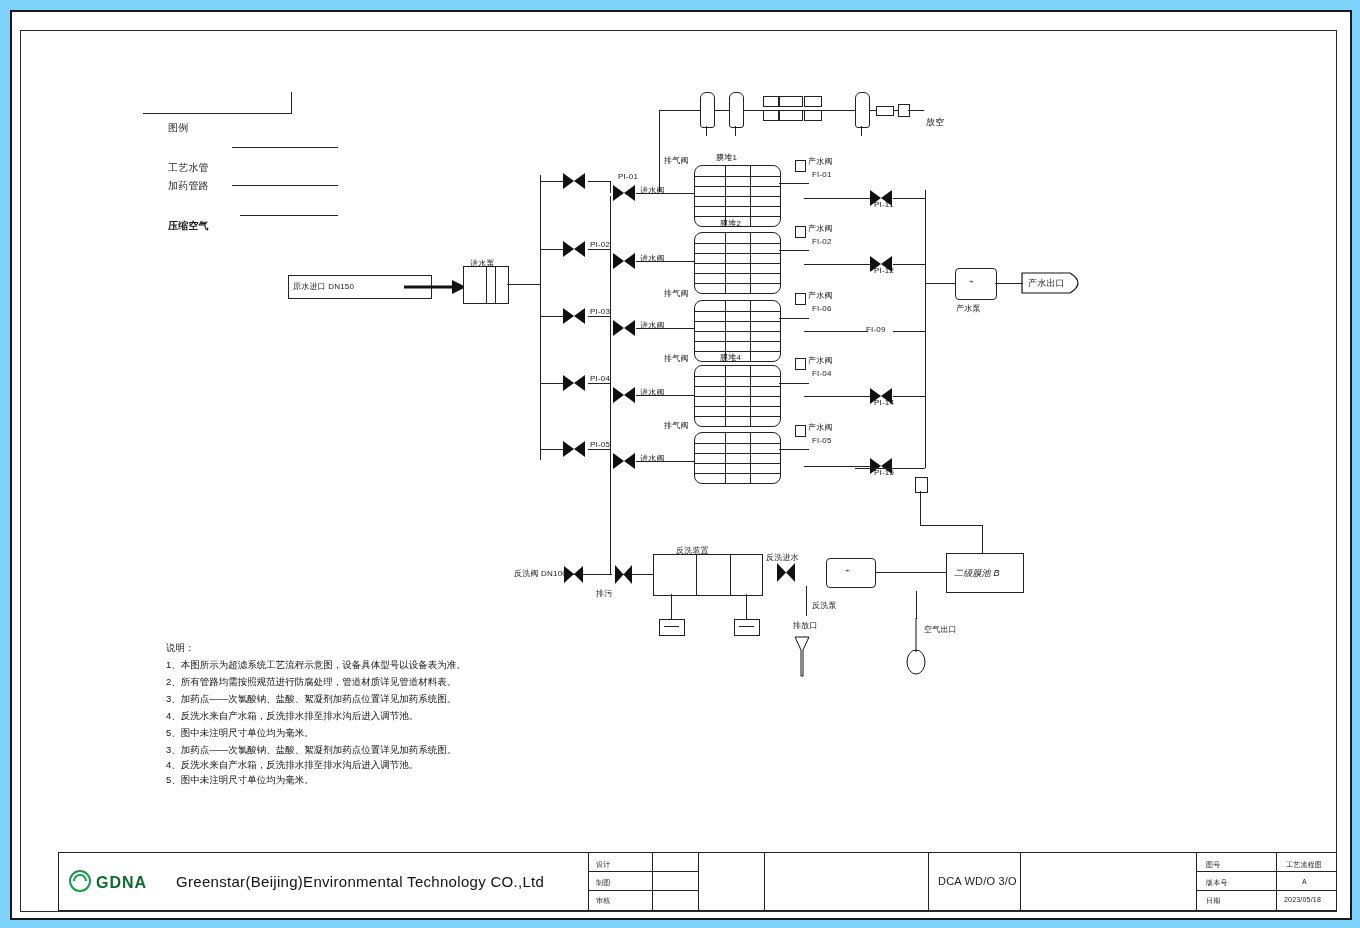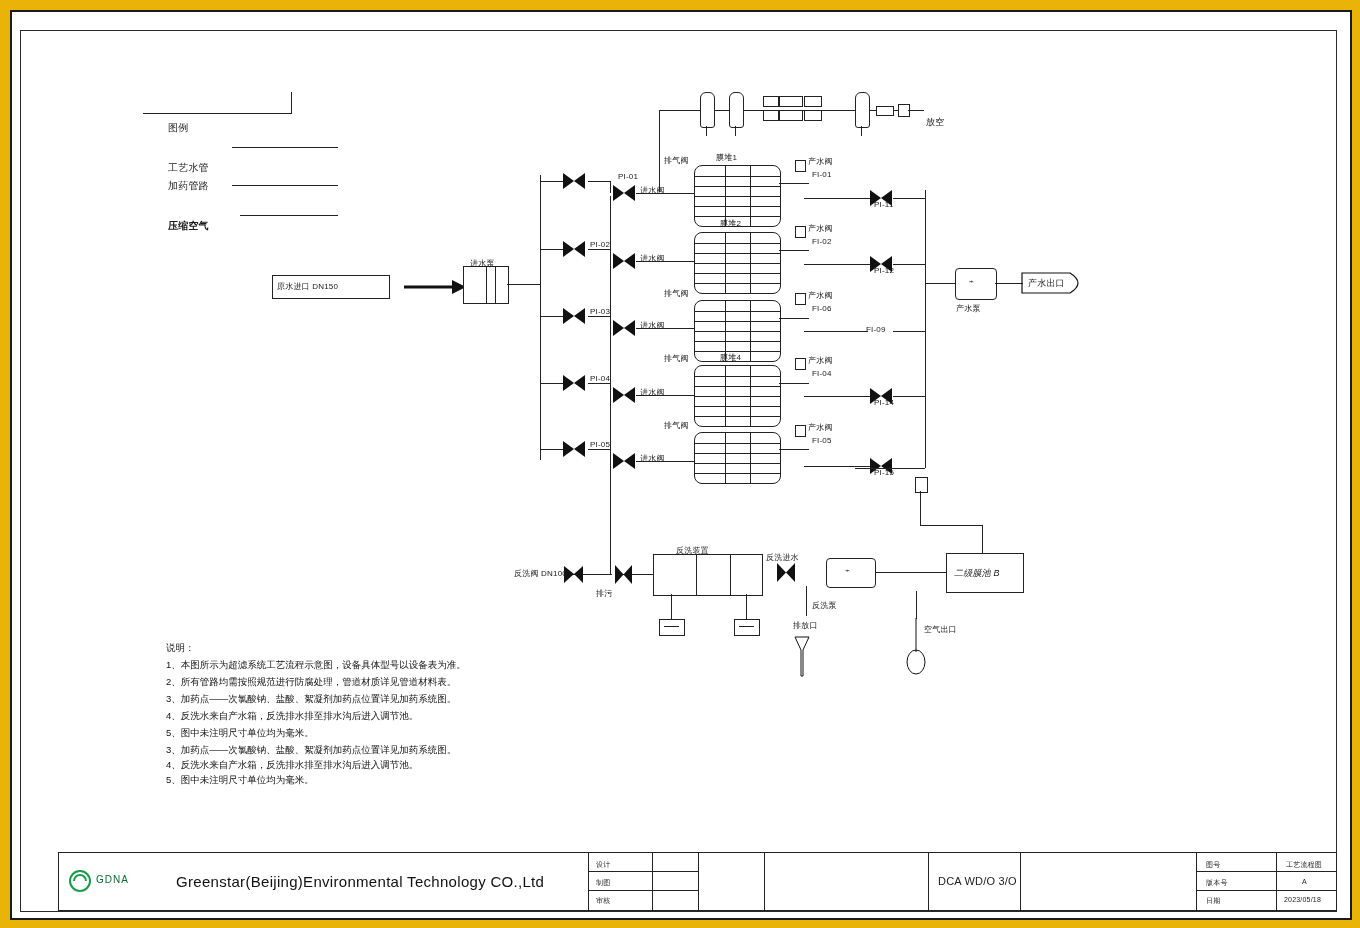--- a/index.html
+++ b/index.html
@@ -1,33 +1,33 @@
 <!DOCTYPE html>
 <html><head>
 <meta charset="utf-8">
 <style>
   html,body{margin:0;padding:0;background:#e9e9e9;}
   body{font-family:"Liberation Sans", sans-serif;}
-  #page{position:relative;width:1360px;height:928px;background:#eab308;overflow:hidden;}
+  #page{position:relative;width:1360px;height:928px;background:#7dd3fc;overflow:hidden;}
   .frame-outer{position:absolute;left:10px;top:10px;width:1338px;height:906px;border:2px solid #1a1a1a;background:#fff;}
   .frame-inner{position:absolute;left:20px;top:30px;width:1315px;height:880px;border:1px solid #2a2a2a;}
   .lbl{position:absolute;font-size:10px;color:#1a1a1a;white-space:nowrap;letter-spacing:.2px;}
   .lbl.sm{font-size:9px;}
   .lbl.xs{font-size:8px;}
   .ln{position:absolute;background:#222;}
   .hln{height:1px;}
   .vln{width:1px;}
   .box{position:absolute;border:1px solid #222;background:#fff;}
   .tower{position:absolute;border:1.5px solid #222;background:#fff;}
   .tower .inner{position:absolute;left:50%;transform:translateX(-50%);top:0;bottom:0;width:24px;border-left:1px solid #222;border-right:1px solid #222;}
   .tower .grid{position:absolute;left:0;right:0;top:0;bottom:0;}
   .tower .grid i{position:absolute;left:0;right:0;height:1px;background:#222;}
   .note{position:absolute;font-size:9.5px;color:#111;white-space:nowrap;}
   svg{position:absolute;left:0;top:0;overflow:visible;}
-  .logo-text{font-size:10px;letter-spacing:1px;color:#0a6b2e;font-weight:normal;}
+  .logo-text{font-size:16px;letter-spacing:1px;color:#0a6b2e;font-weight:bold;}
   .company{position:absolute;font-size:15px;color:#111;letter-spacing:.3px;}
   .blurtext{filter:blur(0.35px);}
   .tiny{font-size:7px;}
 </style>
 </head>
 <body>
 
 <div id="page">
   <div class="frame-outer"></div>
   <div class="frame-inner"></div>
@@ -42,21 +42,21 @@
 
     <div class="lbl blurtext" style="left:168px;top:179px;">加药管路</div>
     <div class="ln hln" style="left:232px;top:185px;width:106px;"></div>
 
     <div class="lbl blurtext" style="left:168px;top:219px;font-weight:bold;">压缩空气</div>
     <div class="ln hln" style="left:240px;top:215px;width:98px;"></div>
 
     <div class="lbl blurtext" style="left:168px;top:209px;opacity:0;">CIP 管路</div>
   </div>
 
-  <div class="box" style="left:272px;top:275px;width:116px;height:22px;">
+  <div class="box" style="left:288px;top:275px;width:116px;height:22px;padding-left:26px;">
     <div class="lbl xs blurtext" style="left:4px;top:5px;">原水进口 DN150</div>
   </div>
   <svg width="70" height="26" style="left:404px;top:274px;">
     <line x1="0" y1="13" x2="48" y2="13" stroke="#111" stroke-width="3"></line>
     <polygon points="48,6 62,13 48,20" fill="#111"></polygon>
   </svg>
   <div class="box" style="left:463px;top:266px;width:44px;height:36px;">
     <div class="ln vln" style="left:22px;top:0;height:36px;"></div>
     <div class="ln vln" style="left:31px;top:0;height:36px;"></div>
   </div>

